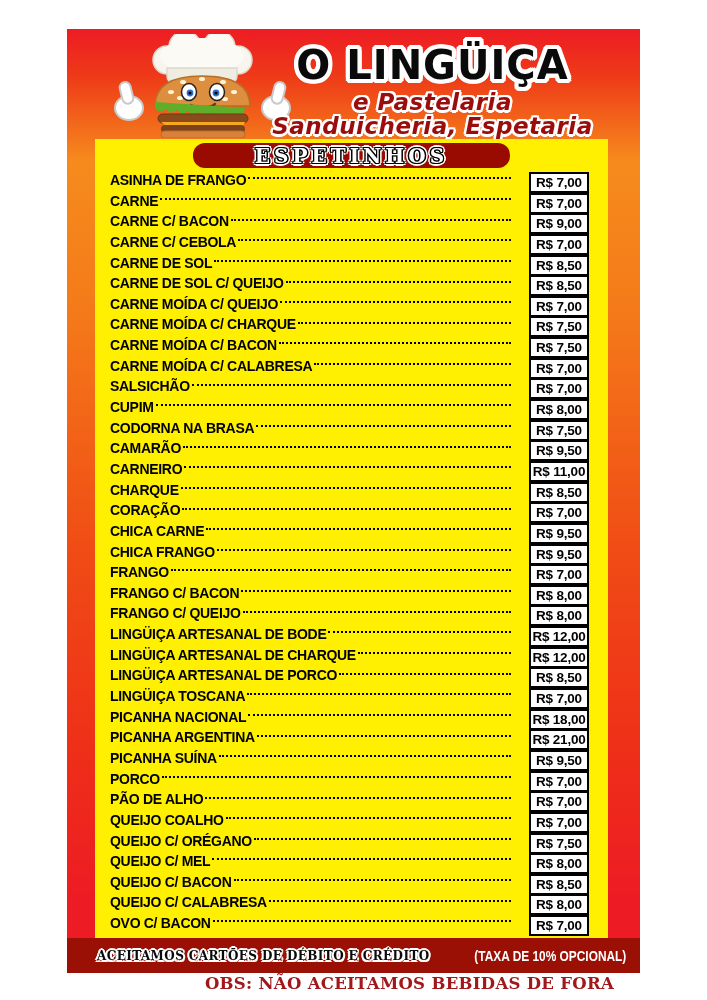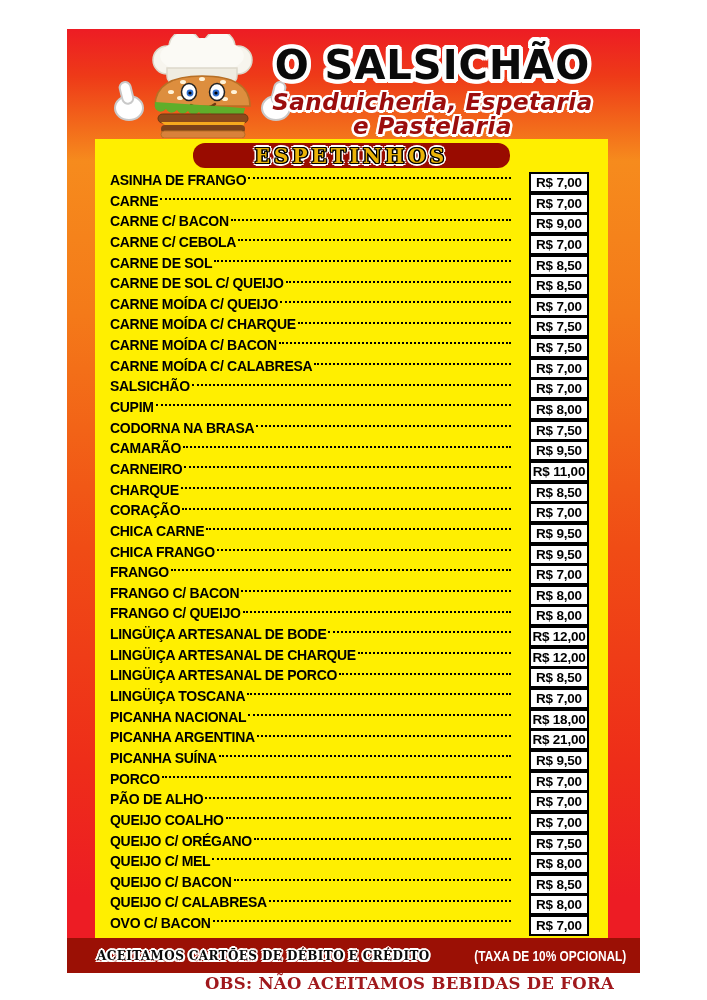--- a/index.html
+++ b/index.html
@@ -34,21 +34,21 @@
   
   .panel{
     position:absolute;left:28px;top:110px;width:513px;height:799px;background:#ffef00;
   }
   .section-banner{
     position:absolute;left:98px;top:4px;width:317px;height:25px;border-radius:12px;
     background:#990b00;display:flex;align-items:center;justify-content:center;
   }
   .section-banner span{
     font-family:"DejaVu Serif",serif;font-weight:bold;font-size:20px;letter-spacing:4px;
-    color:#eab308;
+    color:#ffffff;
     text-shadow:
       -1.4px 0 0 #000,1.4px 0 0 #000,0 -1.4px 0 #000,0 1.4px 0 #000,
       -1px -1px 0 #000,1px -1px 0 #000,-1px 1px 0 #000,1px 1px 0 #000,
       -3px 0 0 #fff,3px 0 0 #fff,0 -3px 0 #fff,0 3px 0 #fff,
       -2.2px -2.2px 0 #fff,2.2px -2.2px 0 #fff,-2.2px 2.2px 0 #fff,2.2px 2.2px 0 #fff;
   }
   .menu-list{position:absolute;left:15px;right:19px;top:31px;}
   .menu-row{position:relative;height:20.65px;display:flex;align-items:center;}
   .item-name{
     font-weight:bold;font-size:14px;letter-spacing:-0.3px;color:#000;
@@ -134,24 +134,24 @@
 
       <path d="M56,88 L140,88 L136,97 L122,91 L104,97 L86,91 L68,97 Z" fill="#f6a91e"></path>
 
       <rect x="56" y="91" width="84" height="8" rx="4" fill="#7d421a"></rect>
 
       <rect x="56" y="97" width="84" height="7" rx="3.5" fill="#d9813a" stroke="#b76f25" stroke-width="1"></rect>
     </g>
   </svg>
 
   <div class="title-block">
-    <div class="brand-title">O SALSICHÃO</div>
+    <div class="brand-title">O LINGÜIÇA</div>
     <div class="brand-subtitle">
+      <div>e Pastelaria</div>
       <div>Sanduicheria, Espetaria</div>
-      <div>e Pastelaria</div>
     </div>
   </div>
 
   <div class="panel">
     <div class="section-banner">
       <span>ESPETINHOS</span>
     </div>
     <div class="menu-list" id="menu-list">
   <div class="menu-row">
     <span class="item-name">ASINHA DE FRANGO</span>

